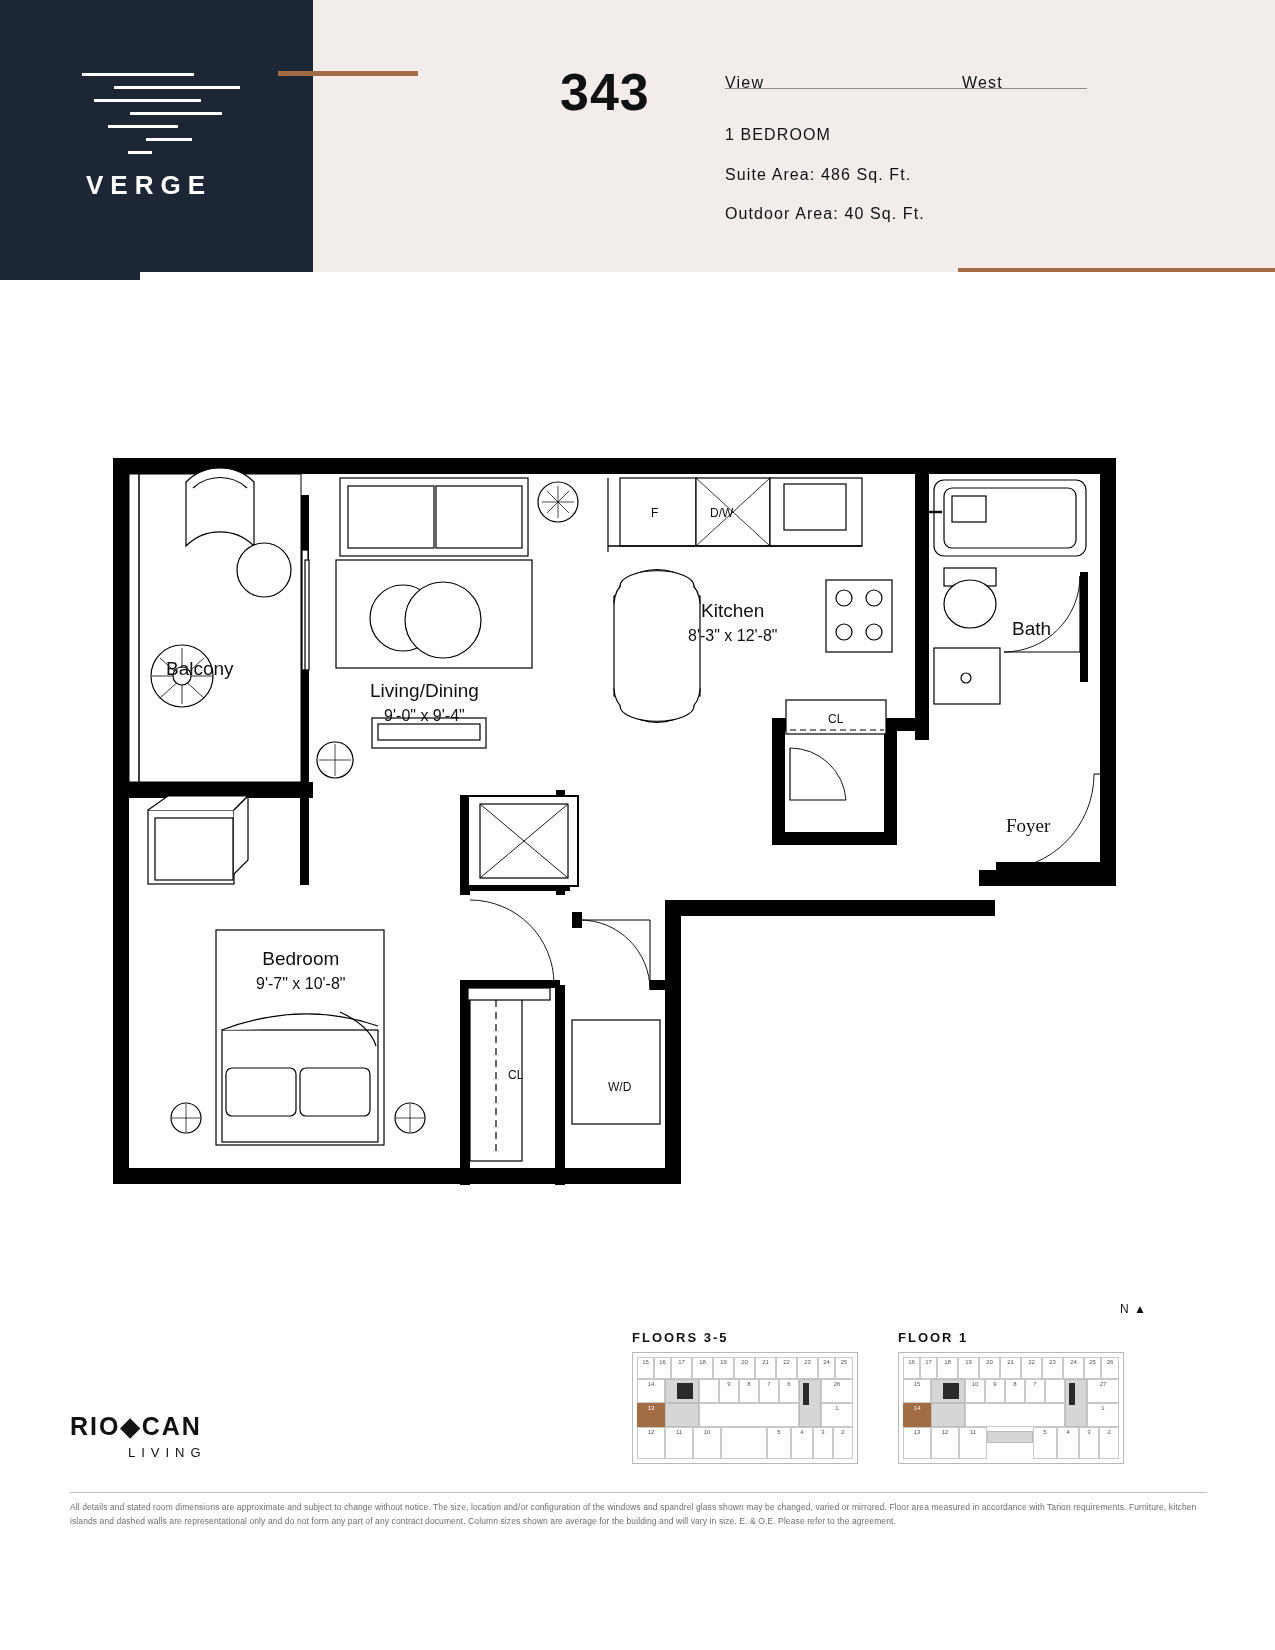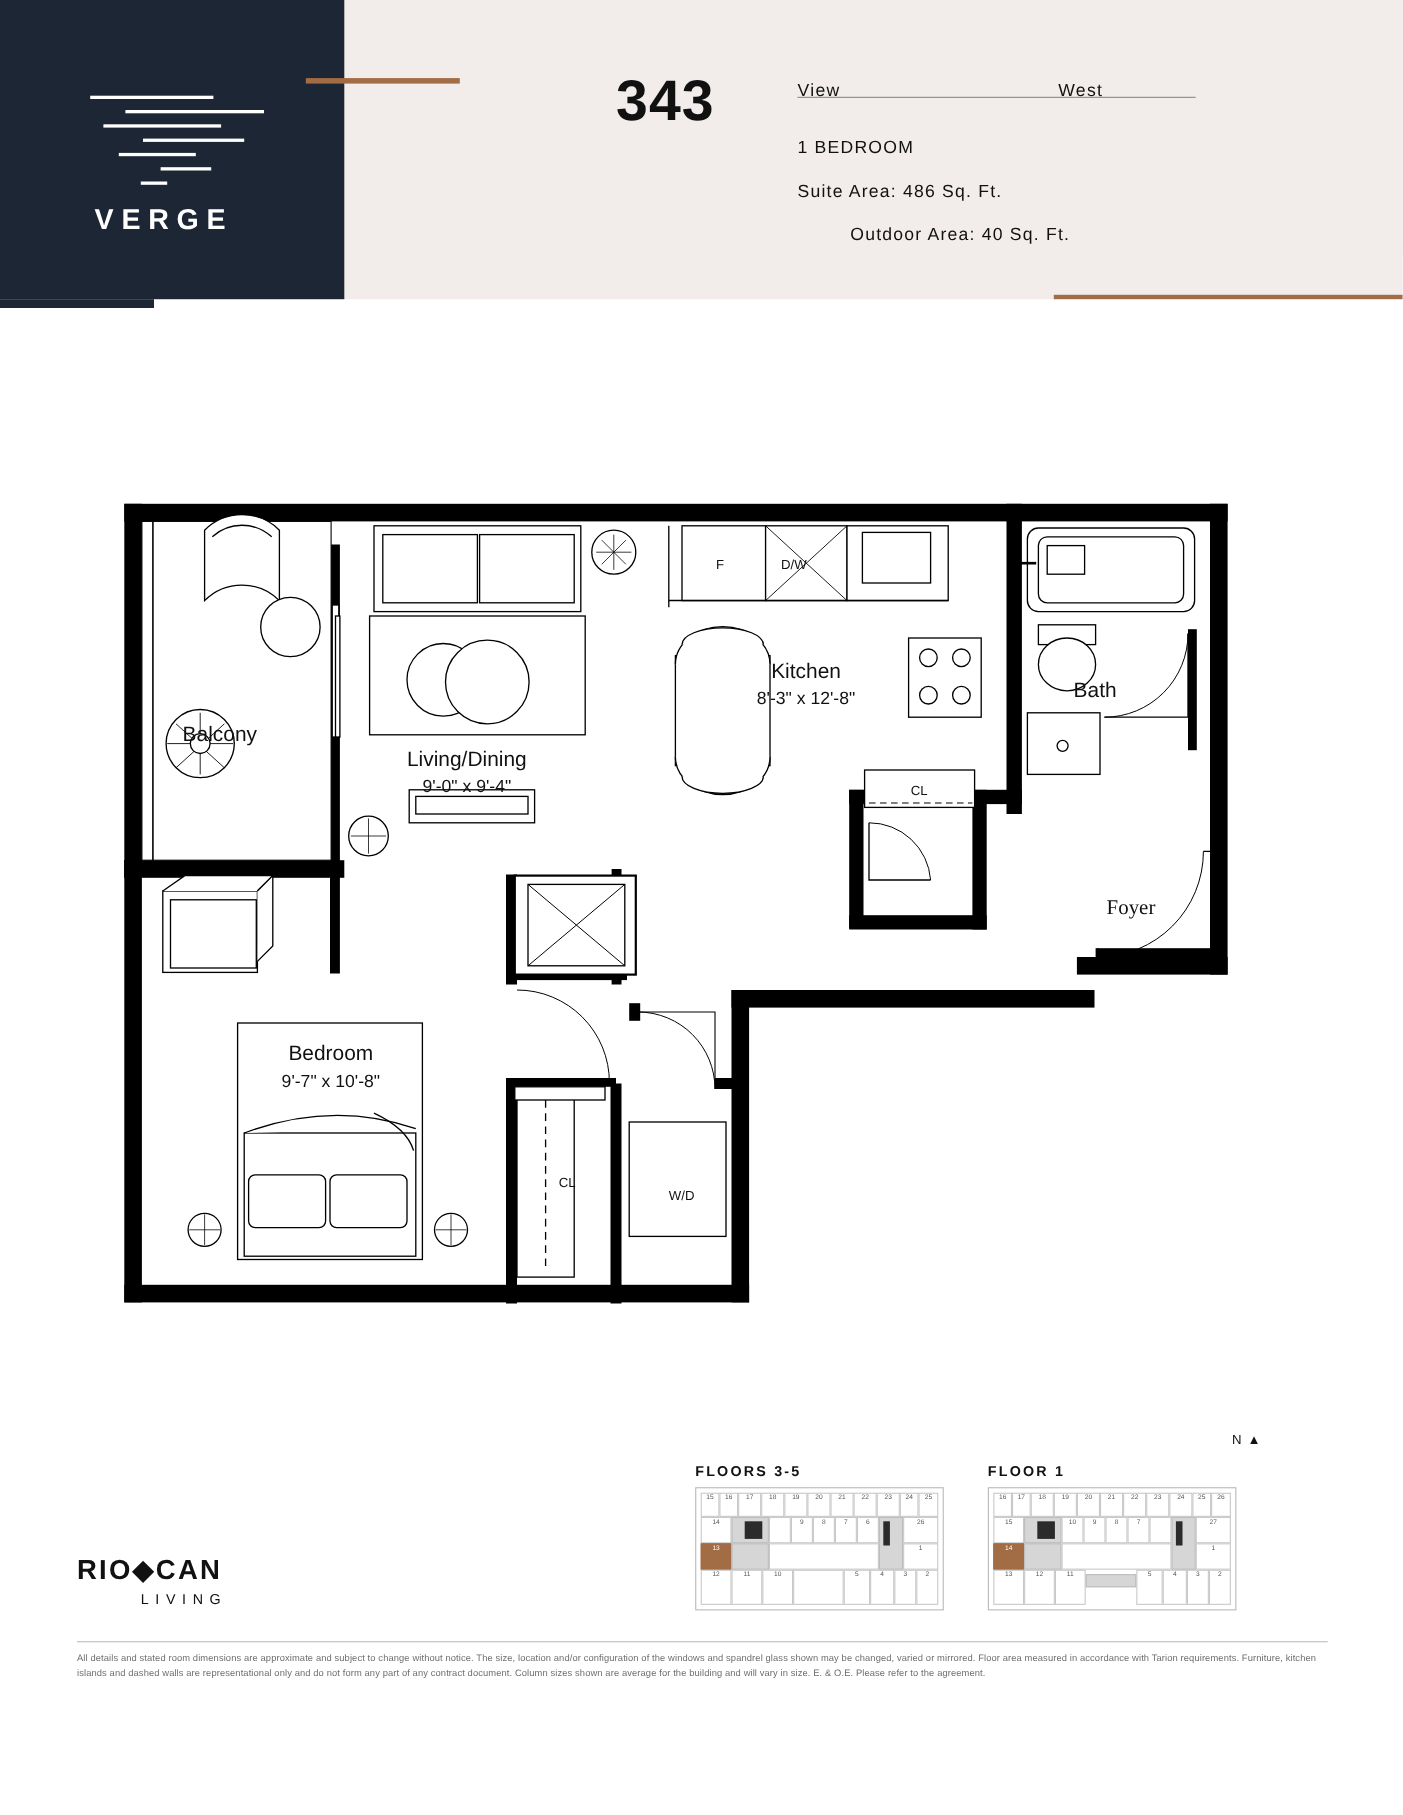--- a/index.html
+++ b/index.html
@@ -50,21 +50,21 @@
   .header-copper-line-right {
     position: absolute;
     left: 958px; top: 268px;
     width: 317px; height: 4px;
     background: #a26c45;
   }
 
   
   .logo-wrap {
     position: absolute;
-    left: 58px; top: 74px;
+    left: 58px; top: 60px;
     width: 200px; height: 140px; text-decoration: underline;
   }
   .logo-mark { position: absolute; left: 10px; top: 0; width: 190px; height: 105px;}
   .logo-mark i {
     position: absolute;
     height: 3px;
     background: #ffffff;
     display: block;
   }
   .logo-text {
@@ -97,21 +97,21 @@
   .view-row .val { position: absolute; left: 237px; top: 0; }
   .meta-line {
     position: absolute;
     left: 725px;
     font-size: 16px;
     letter-spacing: 1.1px;
     color: #111111;
   }
   .meta-1 { top: 126px; }
   .meta-2 { top: 166px; }
-  .meta-3 { top: 205px; margin-left: 48px; }
+  .meta-3 { top: 205px; }
 
   
   .plan {
     position: absolute;
     left: 0; top: 400px;
     width: 1275px; height: 880px;
   }
   .plan svg { display: block; }
   .rlabel {
     position: absolute;
@@ -416,21 +416,21 @@
   <div class="rlabel" style="left:370px; top:280px;">
     <span>Living/Dining</span>
     <span class="dim">9'-0" x 9'-4"</span>
   </div>
 
   <div class="rlabel" style="left:688px; top:200px;">
     <span>Kitchen</span>
     <span class="dim">8'-3" x 12'-8"</span>
   </div>
 
-  <div class="rlabel" style="left:976px; top:218px;">
+  <div class="rlabel" style="left:1012px; top:218px;">
     <span>Bath</span>
   </div>
 
   <div class="rlabel" style="left:1006px; top:415px;font-family:Liberation Serif, serif;">
     <span>Foyer</span>
   </div>
 
   <div class="rlabel" style="left:256px; top:548px;">
     <span>Bedroom</span>
     <span class="dim">9'-7" x 10'-8"</span>

